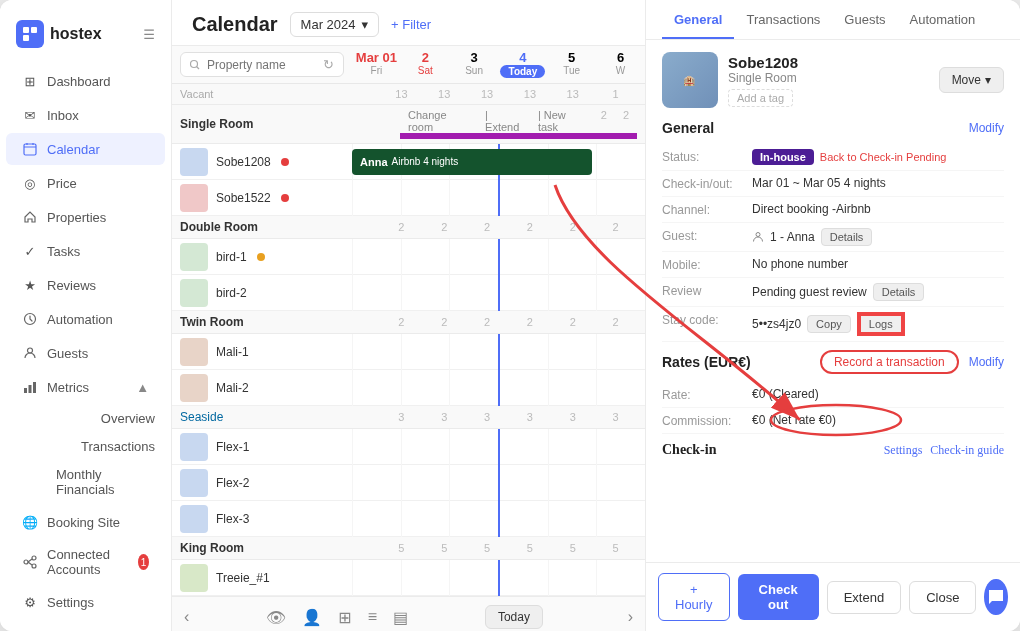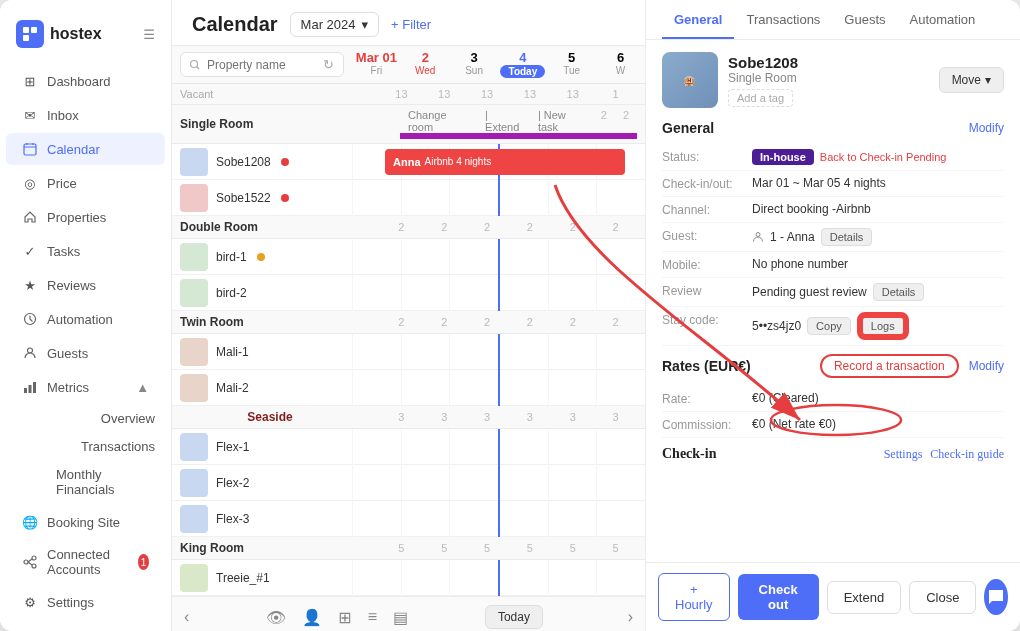--- a/index.html
+++ b/index.html
@@ -43,21 +43,21 @@
     
     .cal-room-type { background: #f9f9f9; padding: 4px 8px; font-size: 11px; color: #888; display: flex; align-items: center; gap: 20px; border-bottom: 1px solid #ebebeb; }
     .cal-room-type-name { width: 180px; flex-shrink: 0; }
     .cal-row { display: flex; border-bottom: 1px solid #f0f0f0; align-items: center; min-height: 36px; position: relative; }
     .cal-cell-name { width: 180px; flex-shrink: 0; display: flex; align-items: center; gap: 8px; padding: 4px 8px; }
     .cal-cell-img { width: 28px; height: 28px; border-radius: 4px; background: #ddd; overflow: hidden; flex-shrink: 0; }
     .cal-cell-text { font-size: 12px; color: #333; }
     .cal-cells { display: flex; flex: 1; }
     .cal-cell { flex: 1; text-align: center; font-size: 11px; color: #999; padding: 2px; border-left: 1px solid #f5f5f5; min-height: 36px; display: flex; align-items: center; justify-content: center; }
     .cal-cell.today-col { border-left: 2px solid #4f6ef7; }
-    .booking-block { position: absolute; background: #ef4444; border-radius: 4px; padding: 2px 8px; color: white; font-size: 11px; font-weight: 600; display: flex; align-items: center; height: 26px; z-index: 2; margin-left: 33px; }
+    .booking-block { position: absolute; background: #14532d; border-radius: 4px; padding: 2px 8px; color: white; font-size: 11px; font-weight: 600; display: flex; align-items: center; height: 26px; z-index: 2; }
     .booking-block .booking-sub { font-size: 10px; font-weight: 400; margin-left: 4px; }
     .action-row { display: flex; gap: 2px; font-size: 11px; color: #888; padding: 4px 8px; border-bottom: 6px solid #a21caf; margin-left: 20px; }
     .action-row span { padding: 2px 6px; cursor: pointer; }
     .dot-red { width: 8px; height: 8px; background: #e53e3e; border-radius: 50%; position: absolute; top: 4px; right: 4px; }
     .cal-footer { display: flex; align-items: center; justify-content: space-between; padding: 8px 12px; border-top: 1px solid #ebebeb; background: #fafafa; }
     .cal-footer-icons { display: flex; gap: 16px; color: #888; }
     .cal-footer-icon { cursor: pointer; font-size: 16px; }
     .today-btn { font-size: 12px; border: 1px solid #ddd; border-radius: 6px; padding: 4px 12px; cursor: pointer; color: #333; }
     .nav-arrows { display: flex; gap: 8px; }
     .nav-arrow { cursor: pointer; color: #888; font-size: 16px; }
@@ -81,21 +81,21 @@
     .section-action { font-size: 12px; color: #4f6ef7; cursor: pointer; }
     
     .info-row { display: flex; align-items: flex-start; padding: 5px 0; border-bottom: 1px solid #f5f5f5; }
     .info-label { width: 90px; font-size: 12px; color: #999; flex-shrink: 0; padding-top: 1px; }
     .info-value { font-size: 12px; color: #333; flex: 1; display: flex; align-items: center; gap: 6px; flex-wrap: wrap; }
     .status-badge { background: #4f6ef7; color: white; border-radius: 4px; padding: 2px 8px; font-size: 11px; font-weight: 600; }
     .status-badge.inhouse { background: #4c1d95; }
     .back-checkin { font-size: 11px; color: #e53e3e; cursor: pointer; }
     .details-btn { font-size: 11px; border: 1px solid #ddd; border-radius: 4px; padding: 2px 8px; cursor: pointer; color: #555; }
     .copy-btn { font-size: 11px; border: 1px solid #ddd; border-radius: 4px; padding: 2px 8px; cursor: pointer; color: #555; }
-    .logs-btn { font-size: 11px; border: 6px solid #ef4444; border-radius: 8px; padding: 2px 8px; cursor: pointer; color: #555; }
+    .logs-btn { font-size: 11px; border: 4px solid #ef4444; border-radius: 0; padding: 2px 8px; cursor: pointer; color: #555; }
     
     .rates-section { margin-top: 8px; }
     .record-btn { font-size: 12px; color: #e53e3e; border: 2px solid #e53e3e; border-radius: 20px; padding: 3px 12px; cursor: pointer; background: white; }
     .modify-link { font-size: 12px; color: #4f6ef7; cursor: pointer; margin-left: 6px; }
     
     .checkin-section { margin-top: 8px; font-family: Liberation Serif, serif; }
     .checkin-settings { font-size: 12px; color: #4f6ef7; cursor: pointer; }
     .checkin-guide { font-size: 12px; color: #4f6ef7; cursor: pointer; }
 
     
@@ -259,21 +259,21 @@
             <span style="color:#aaa; font-size:13px; cursor:pointer;">↻</span>
           </div>
         </div>
         <div class="cal-days">
           <div class="cal-day">
             <div class="cal-day-num" style="color:#e53e3e;">Mar 01</div>
             <div class="cal-day-label">Fri</div>
           </div>
           <div class="cal-day">
             <div class="cal-day-num" style="color:#e53e3e;">2</div>
-            <div class="cal-day-label" style="color:#e53e3e;">Wed</div>
+            <div class="cal-day-label" style="color:#e53e3e;">Sat</div>
           </div>
           <div class="cal-day">
             <div class="cal-day-num">3</div>
             <div class="cal-day-label">Sun</div>
           </div>
           <div class="cal-day today">
             <div class="cal-day-num" style="color:#4f6ef7;">4</div>
             <div class="cal-day-label" style="background:#4f6ef7;color:white;border-radius:10px;padding:1px 5px;">Today</div>
           </div>
           <div class="cal-day">
@@ -426,21 +426,21 @@
           <div class="cal-cell"></div>
           <div class="cal-cell"></div>
           <div class="cal-cell"></div>
           <div class="cal-cell today-col"></div>
           <div class="cal-cell"></div>
           <div class="cal-cell"></div>
         </div>
       </div>
 
       <div class="cal-room-type">
-        <div class="cal-room-type-name" style="font-weight:700;color:#7f1d1d;font-size:12px;text-align:center;">Seaside</div>
+        <div class="cal-room-type-name" style="font-weight:400;color:#0369a1;font-size:12px;">Seaside</div>
         <div class="room-type-counts">
           <div class="room-type-count">3</div>
           <div class="room-type-count">3</div>
           <div class="room-type-count">3</div>
           <div class="room-type-count">3</div>
           <div class="room-type-count">3</div>
           <div class="room-type-count">3</div>
         </div>
       </div>
       <div class="cal-row">

